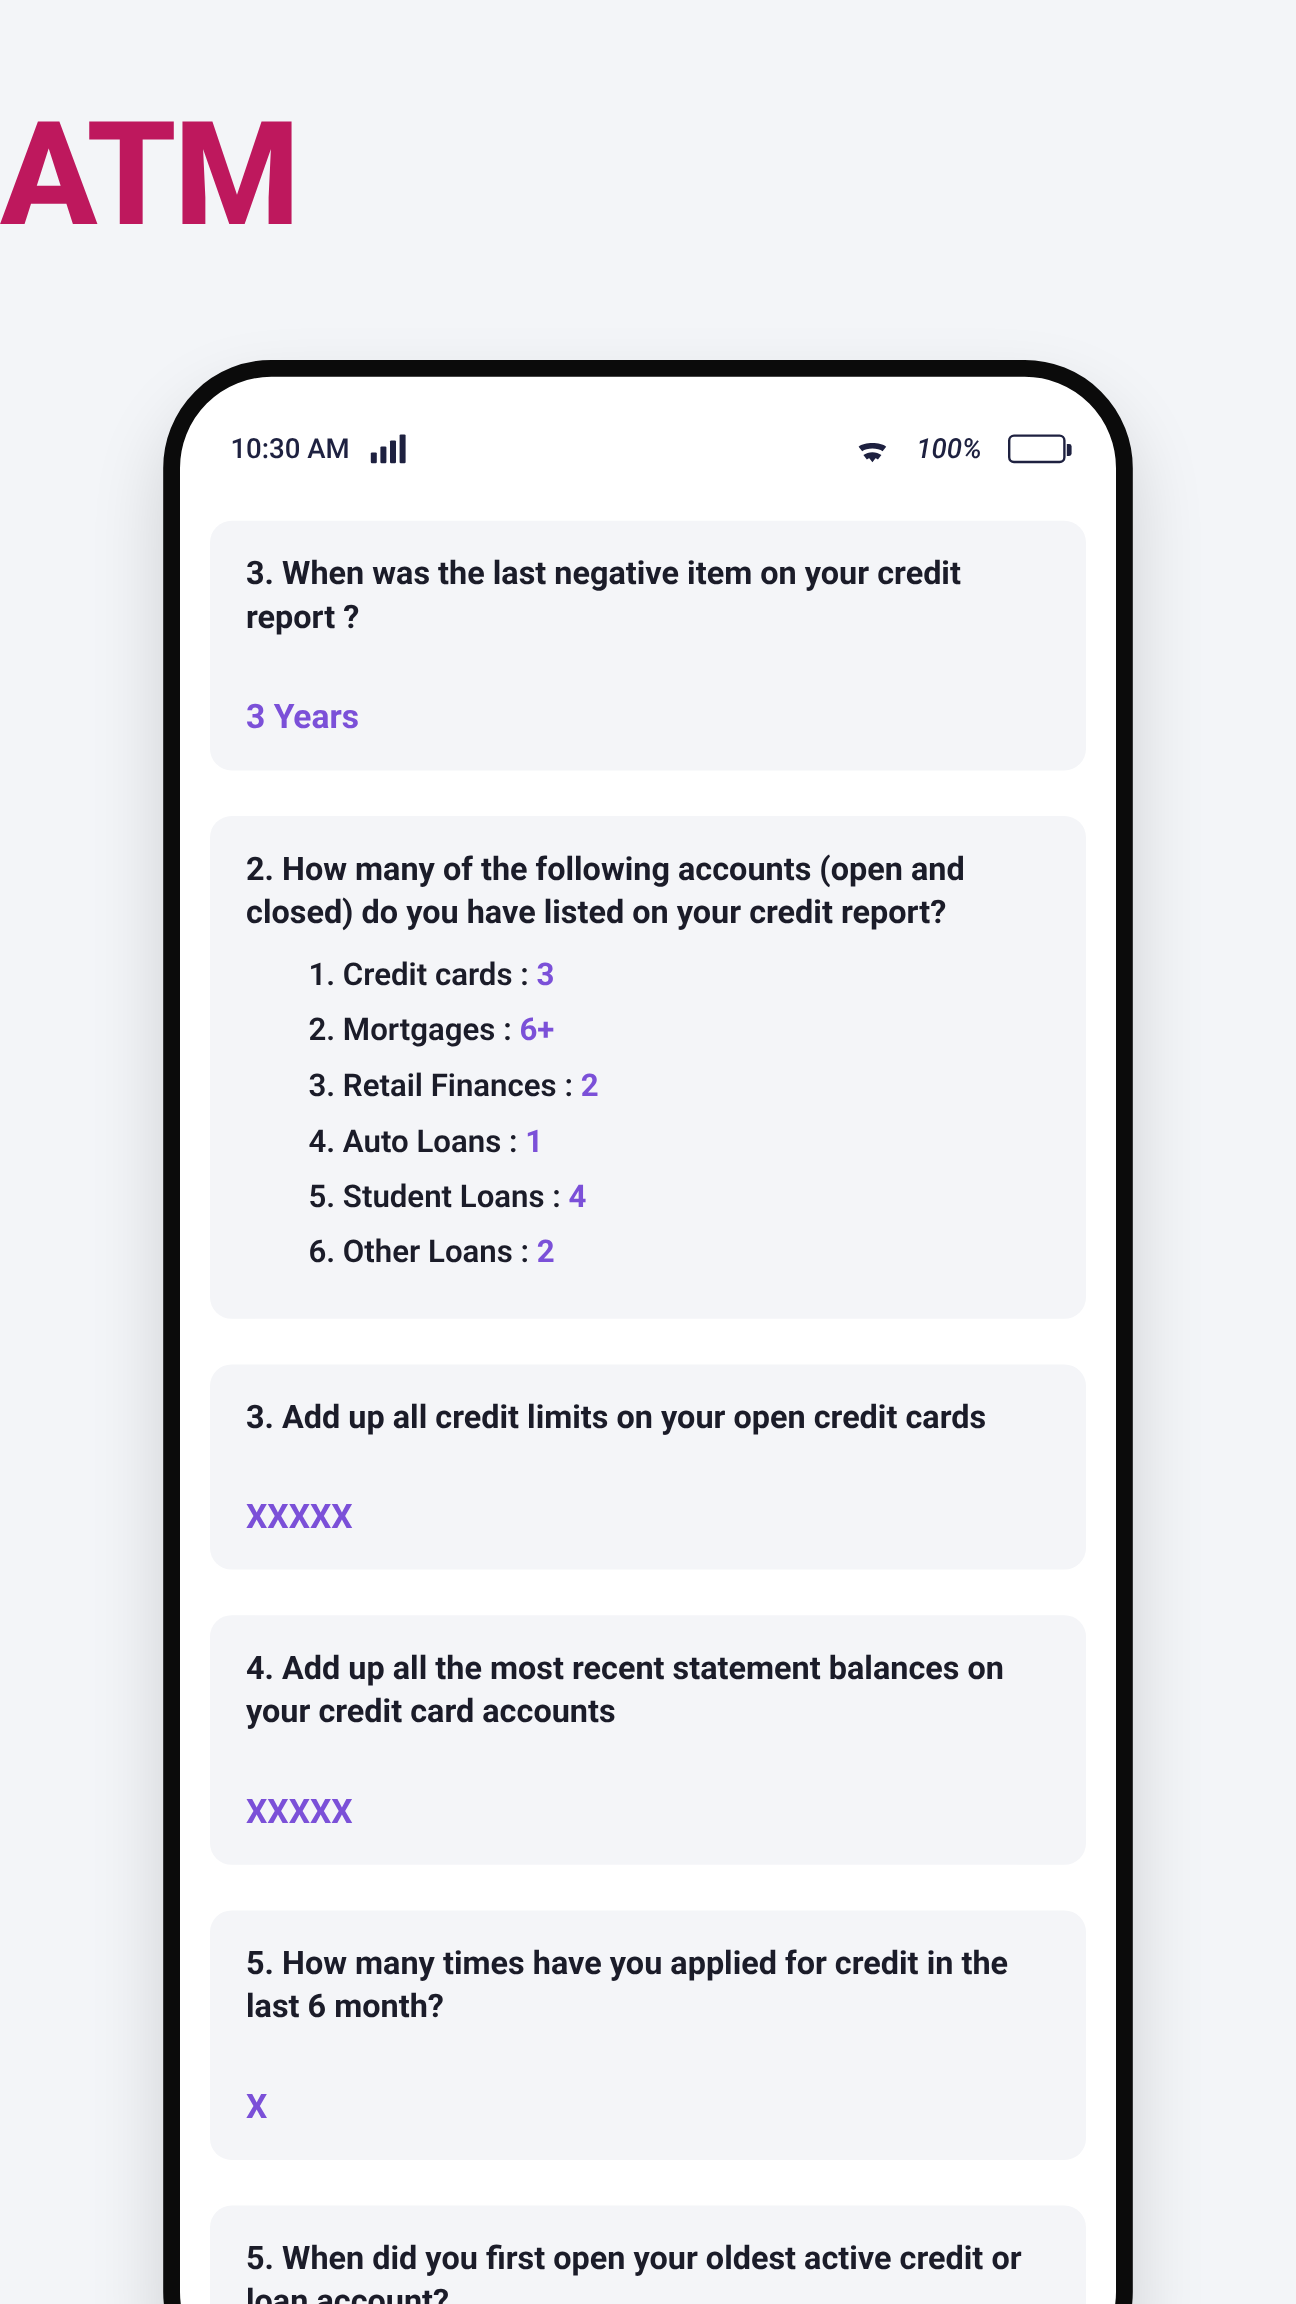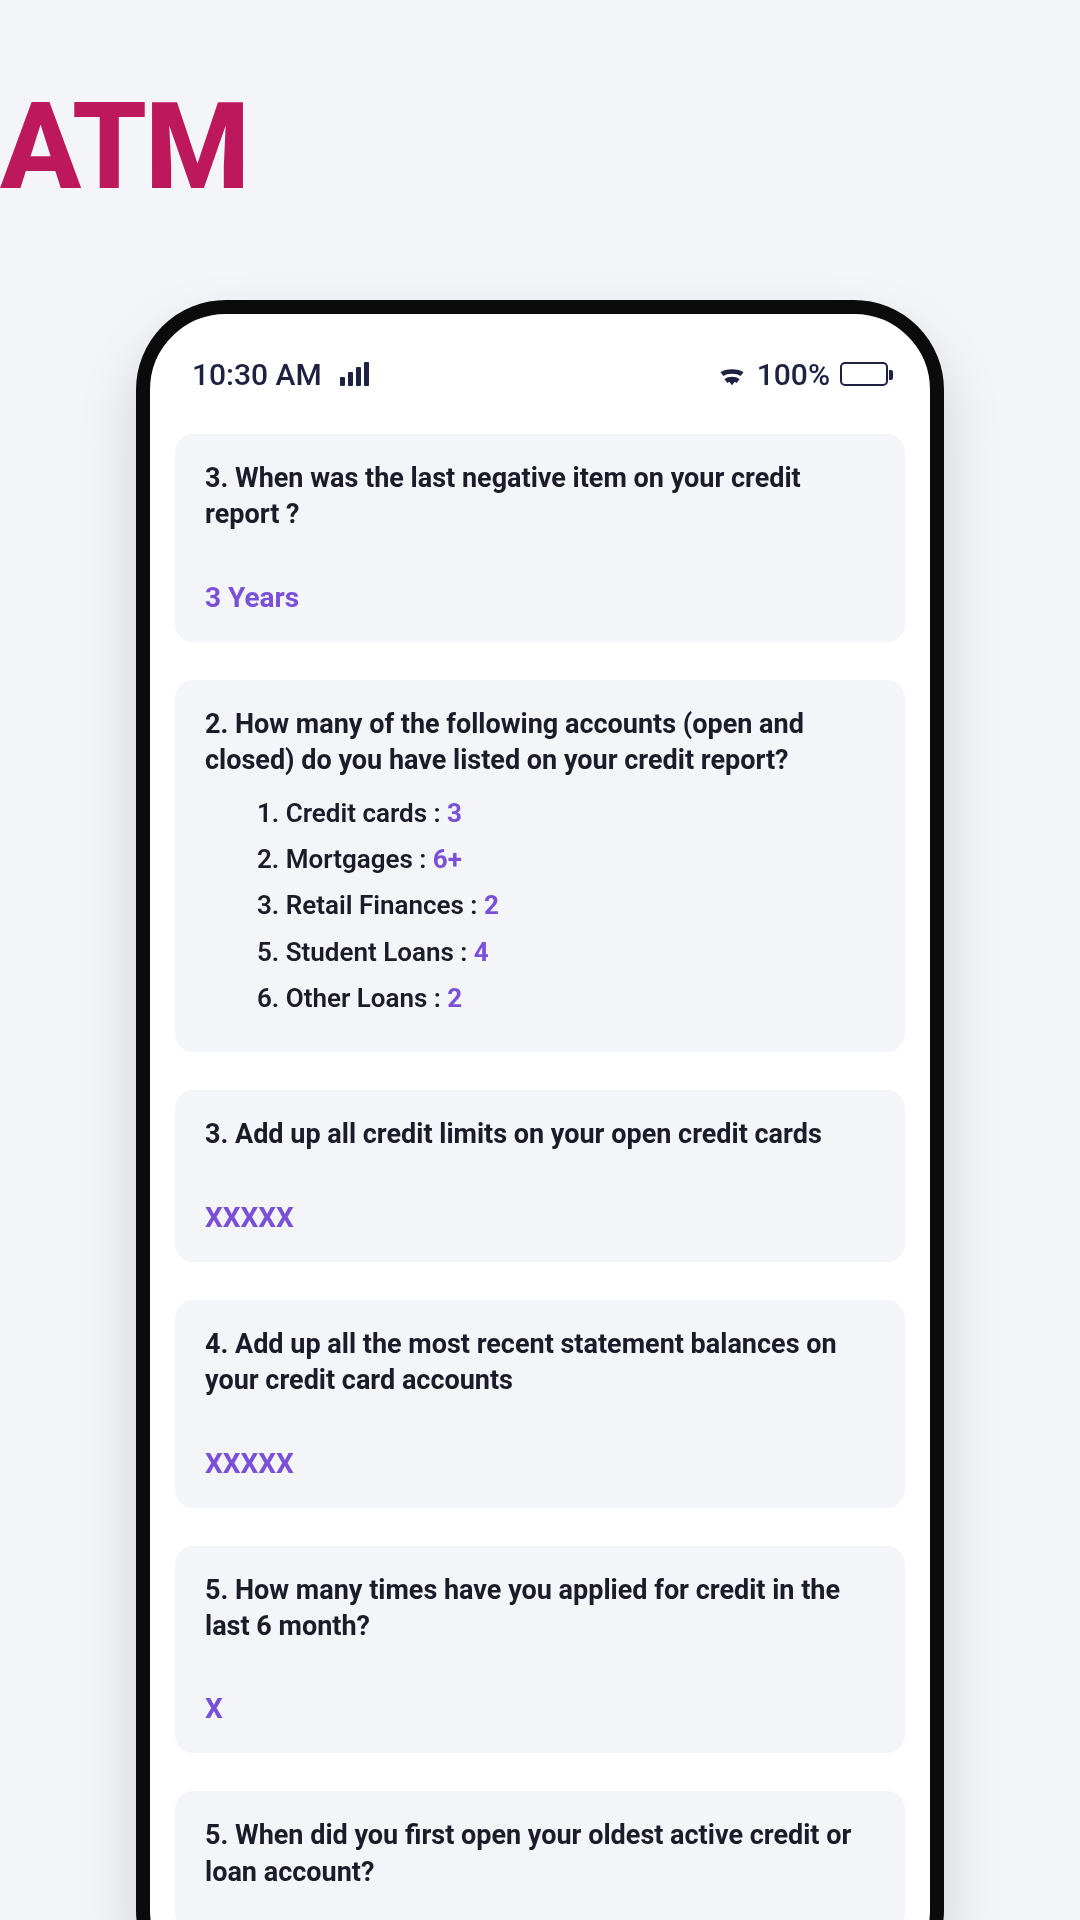--- a/index.html
+++ b/index.html
@@ -32,26 +32,26 @@
     box-shadow: 0 30px 60px rgba(0,0,0,0.15);
     overflow: hidden;
   }
   .status-bar {
     display: flex;
     align-items: center;
     justify-content: space-between;
     padding: 30px 42px 0 42px;
     height: 90px;
     color: #1e2140;
-    font-size: 30px;
+    font-size: 23px;
     font-weight: 500;
     text-align: center;
   }
   .status-left { display: flex; align-items: center; gap: 18px; }
-  .status-right { display: flex; align-items: center; gap: 10px; }
+  .status-right { display: flex; align-items: center; gap: 22px; font-style: italic; }
   .signal-bars {
     display: flex; align-items: flex-end; gap: 3px; height: 24px;
   }
   .signal-bars span {
     width: 5px; background: #1e2140; display: block; border-radius: 1px;
   }
   .signal-bars span:nth-child(1){height:9px}
   .signal-bars span:nth-child(2){height:14px}
   .signal-bars span:nth-child(3){height:19px}
   .signal-bars span:nth-child(4){height:24px}
@@ -147,20 +147,24 @@
         </div>
         <div class="account-row">
           <span>2.</span>
           <span>Mortgages : </span><span class="account-value">6+</span>
         </div>
         <div class="account-row">
           <span>3.</span>
           <span>Retail Finances : </span><span class="account-value">2</span>
         </div>
         <div class="account-row">
+          <span>4.</span>
+          <span>Auto Loans : </span><span class="account-value">1</span>
+        </div>
+        <div class="account-row">
           <span>5.</span>
           <span>Student Loans : </span><span class="account-value">4</span>
         </div>
         <div class="account-row">
           <span>6.</span>
           <span>Other Loans : </span><span class="account-value">2</span>
         </div>
       </div>
     </div>
 

